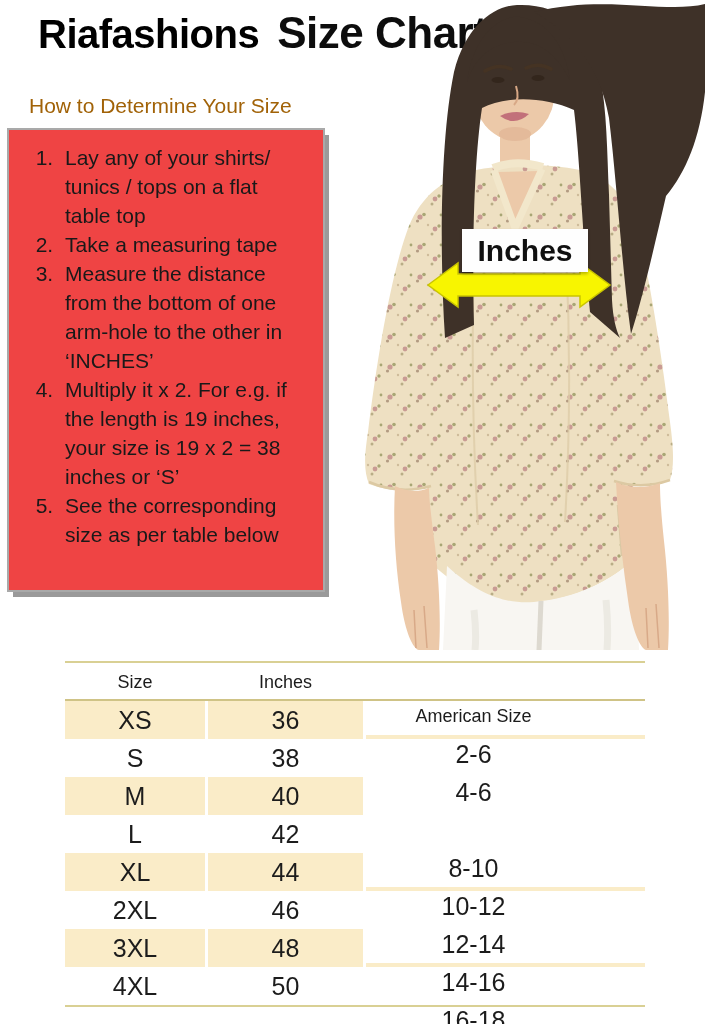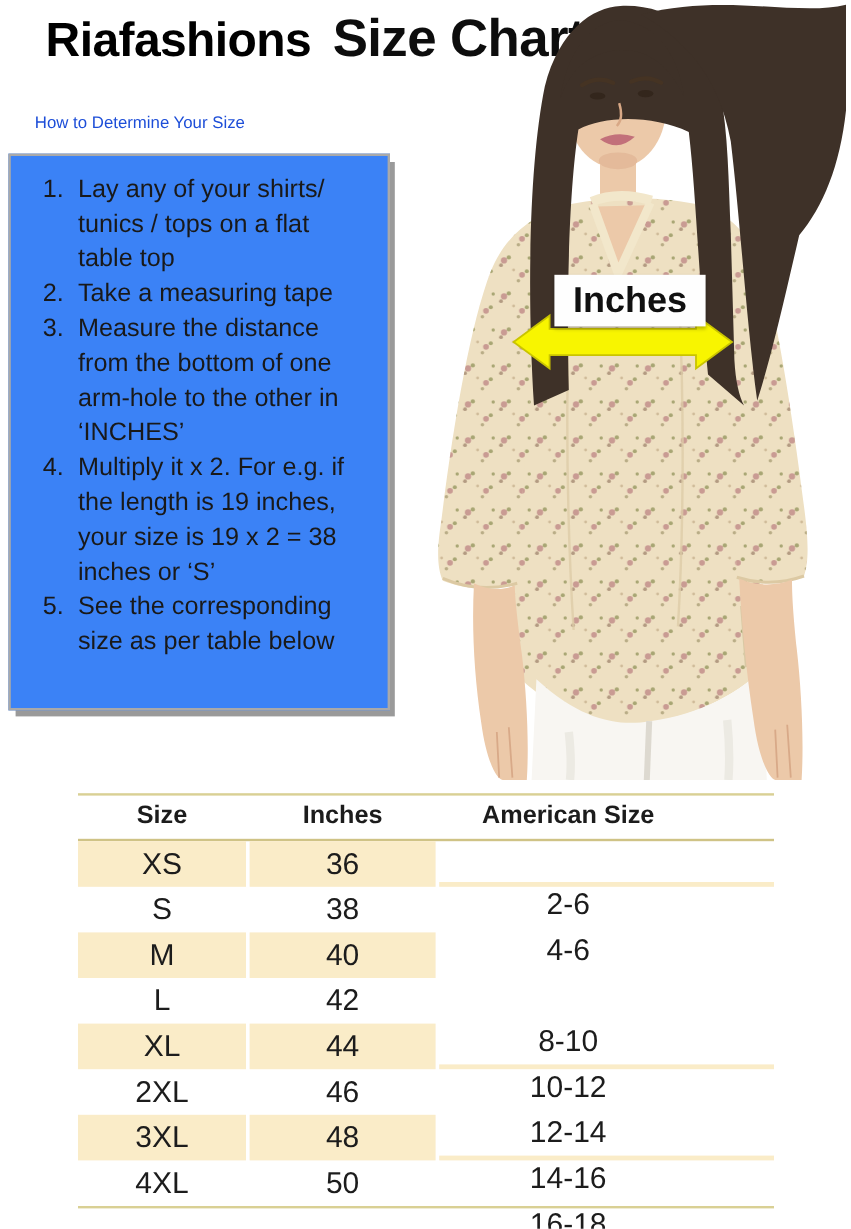--- a/index.html
+++ b/index.html
@@ -21,27 +21,27 @@
   
   .title-row{
     position:absolute;left:38px;top:8px;
     display:flex;align-items:baseline;gap:18px;
     white-space:nowrap;
   }
   .brand{font-size:40px;font-weight:700;color:#000000;letter-spacing:-0.5px;}
   .chart-title{font-size:44px;font-weight:700;color:#0d0d0d;letter-spacing:-0.5px;}
   .subtitle{
     position:absolute;left:29px;top:94px;
-    font-size:14px;color:#1d4ed8;
+    font-size:21px;color:#a16207;
   }
   
   .instructions-box{
     position:absolute;left:7px;top:128px;
     width:318px;height:464px;
-    background:#3b82f6;
+    background:#ef4444;
     border:2px solid #a9a9a9;
     box-shadow:5px 6px 0 -1px #9a9a9a;
     padding:13px 16px 0 2px;
   }
   .instructions-box ol{
     margin:0;
     padding-left:48px;
     font-size:21px;
     line-height:29px;
     color:#191919;
@@ -65,21 +65,21 @@
   
   .size-table{
     position:absolute;left:65px;top:661px;
     width:580px;
     border-top:2px solid var(--table-border);
     border-bottom:2px solid var(--table-border);
   }
   .t-header{
     display:flex;height:38px;
     border-bottom:2px solid var(--header-rule);
-    font-weight:700;font-size:21px;align-items:flex-end;
+    font-weight:400;font-size:18px;
   }
   .trow{display:flex;height:38px;font-size:25px;}
   .cell{
     text-align:center;line-height:38px;color:#1c1c1c;
   }
   .cell + .cell{margin-left:3px;}
   .c0{width:140px;}
   .c1{width:155px;}
   .c2{flex:1;padding-right:64px;margin-top:34px;}
   .trow.alt .cell{background:var(--row-highlight);}

